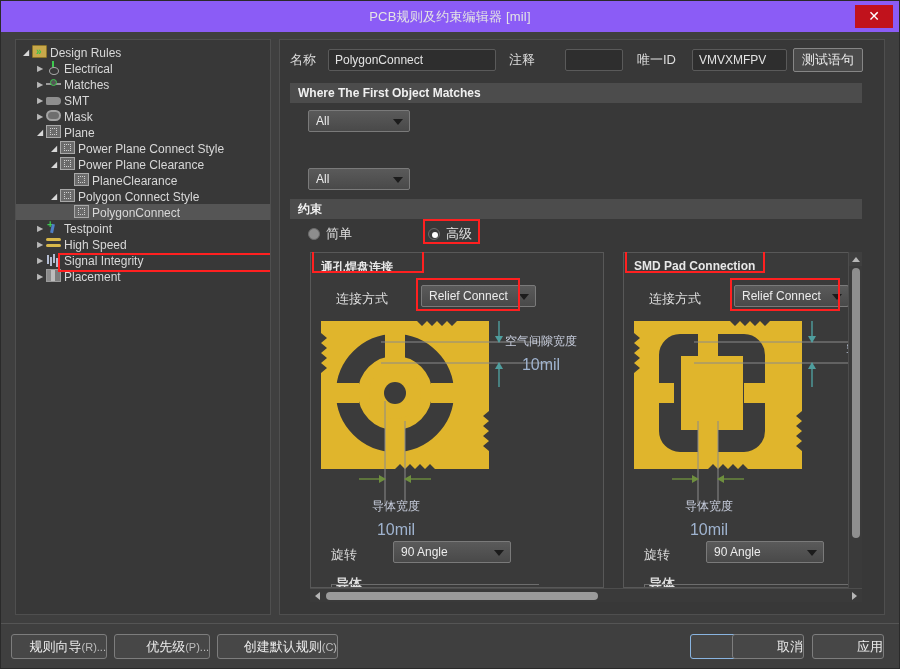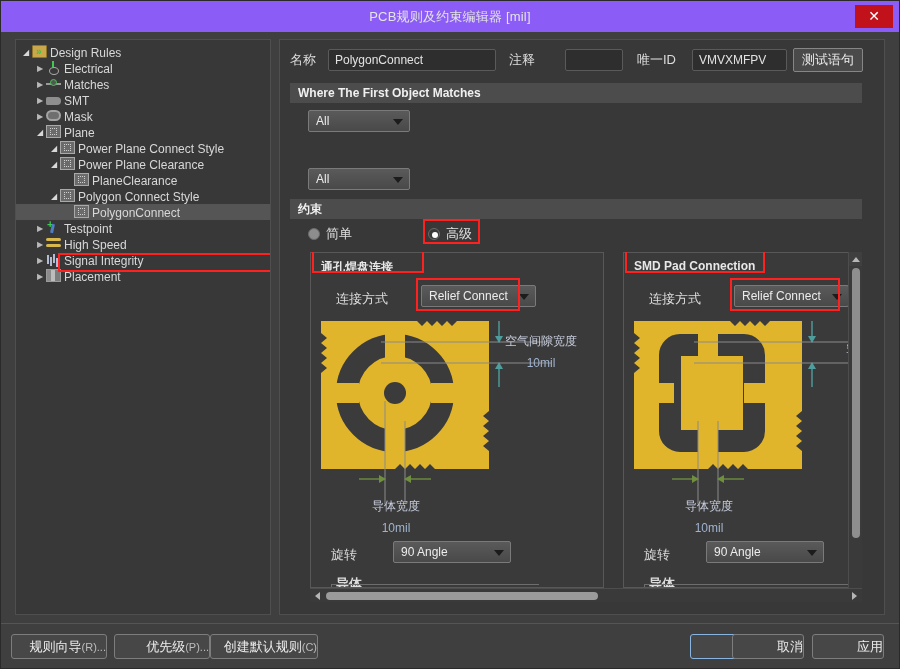--- a/index.html
+++ b/index.html
@@ -257,21 +257,21 @@
   }
   .dim-label {
     position: absolute;
     color: #c7cddd;
     font-size: 12px;
     text-align: center;
   }
   .dim-value {
     position: absolute;
     color: #9fb3cf;
-    font-size: 12px;
+    font-size: 16px;
     text-align: center;
   }
 
   
   .vscroll {
     position: absolute;
     width: 14px;
     background: #3a3a3a;
     border-left: 1px solid #4d4d4d;
   }
@@ -582,21 +582,21 @@
     </div>
   </div>
 
   <div id="bottombar">
     <div class="bbtn" style="left:10px; width:96px;">
       <span>规则向导</span><span class="acc">(R)...</span>
     </div>
     <div class="bbtn" style="left:113px; width:96px;">
       <span>优先级</span><span class="acc">(P)...</span>
     </div>
-    <div class="bbtn" style="left:209px; width:108px;">
+    <div class="bbtn" style="left:216px; width:121px;">
       <span>创建默认规则</span><span class="acc">(C)</span>
     </div>
 
     <div class="bbtn primary" style="left:651px; width:72px;">确定</div>
     <div class="bbtn" style="left:731px; width:72px;">取消</div>
     <div class="bbtn" style="left:811px; width:72px;">应用</div>
   </div>
 
 
 </div>

